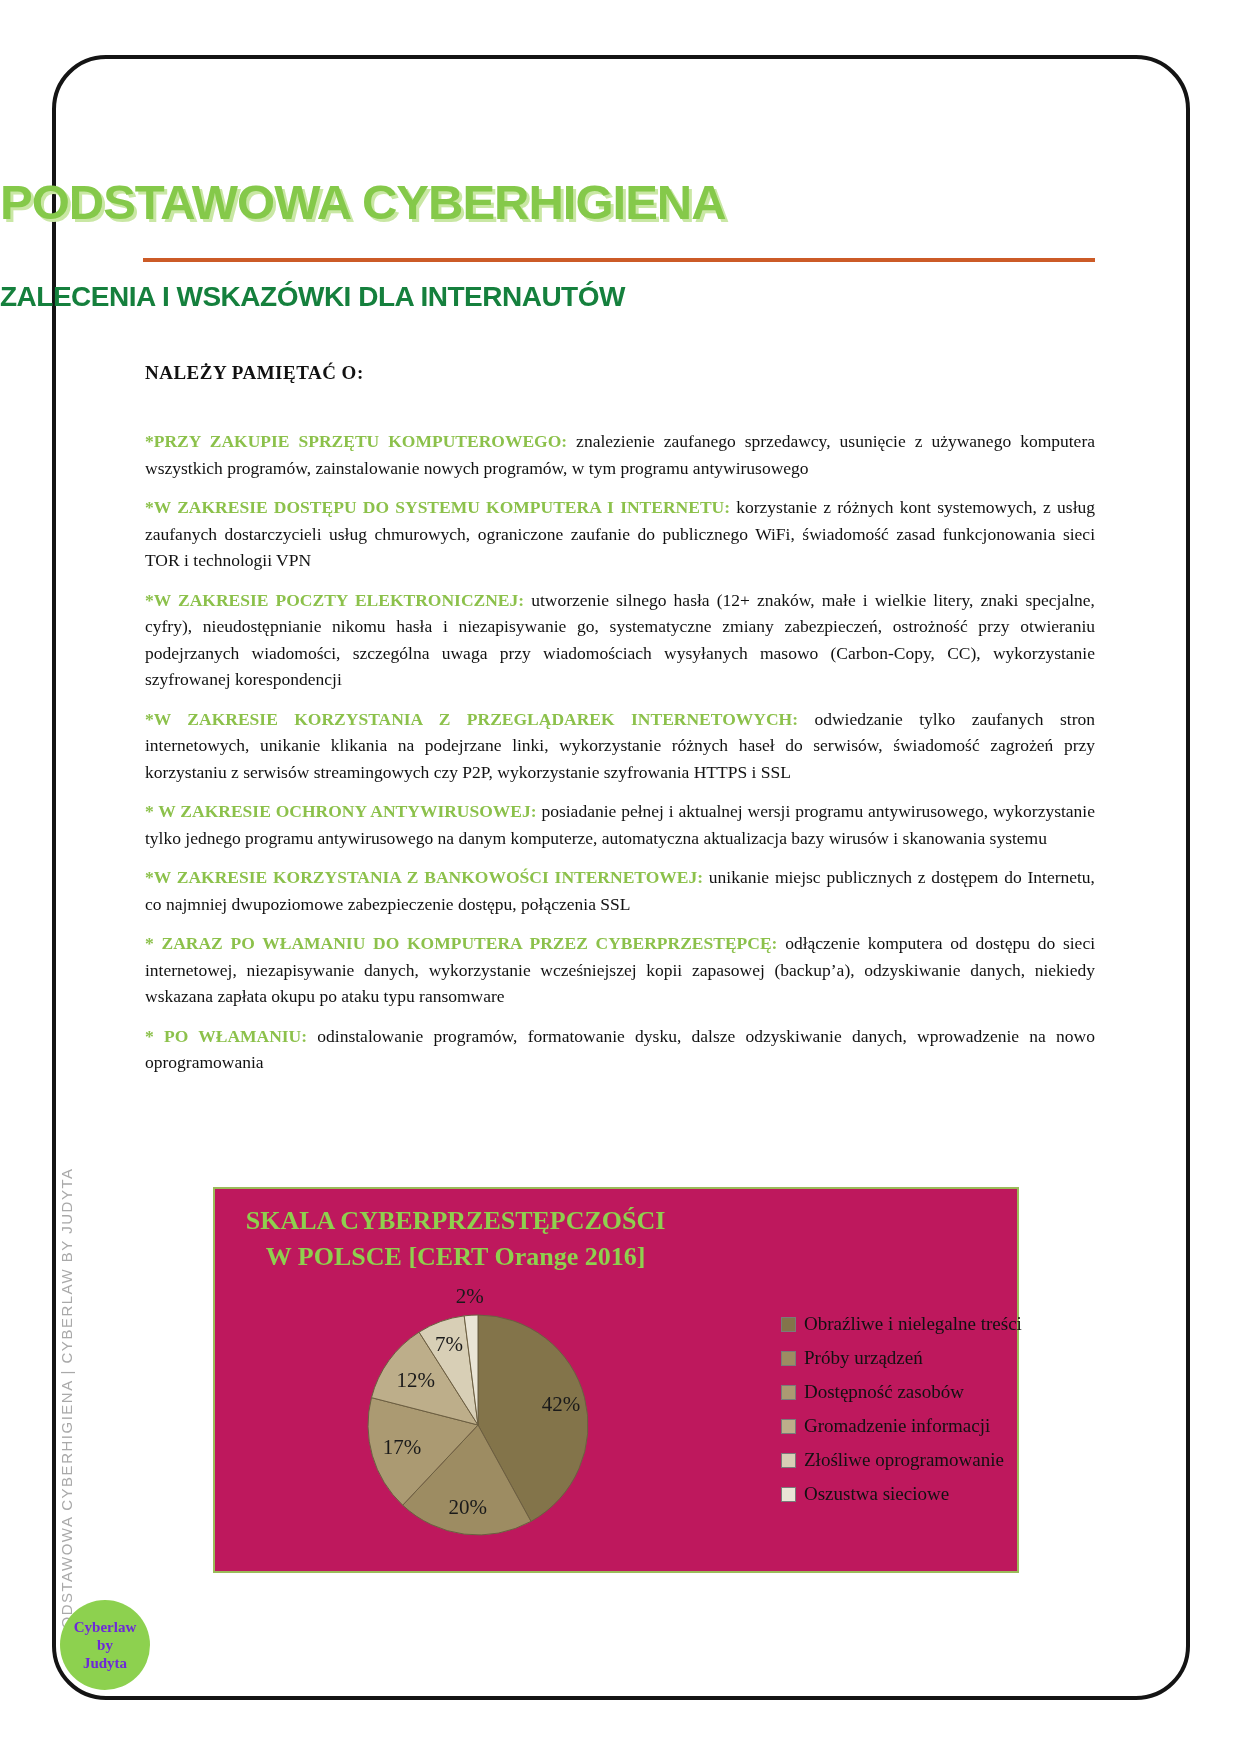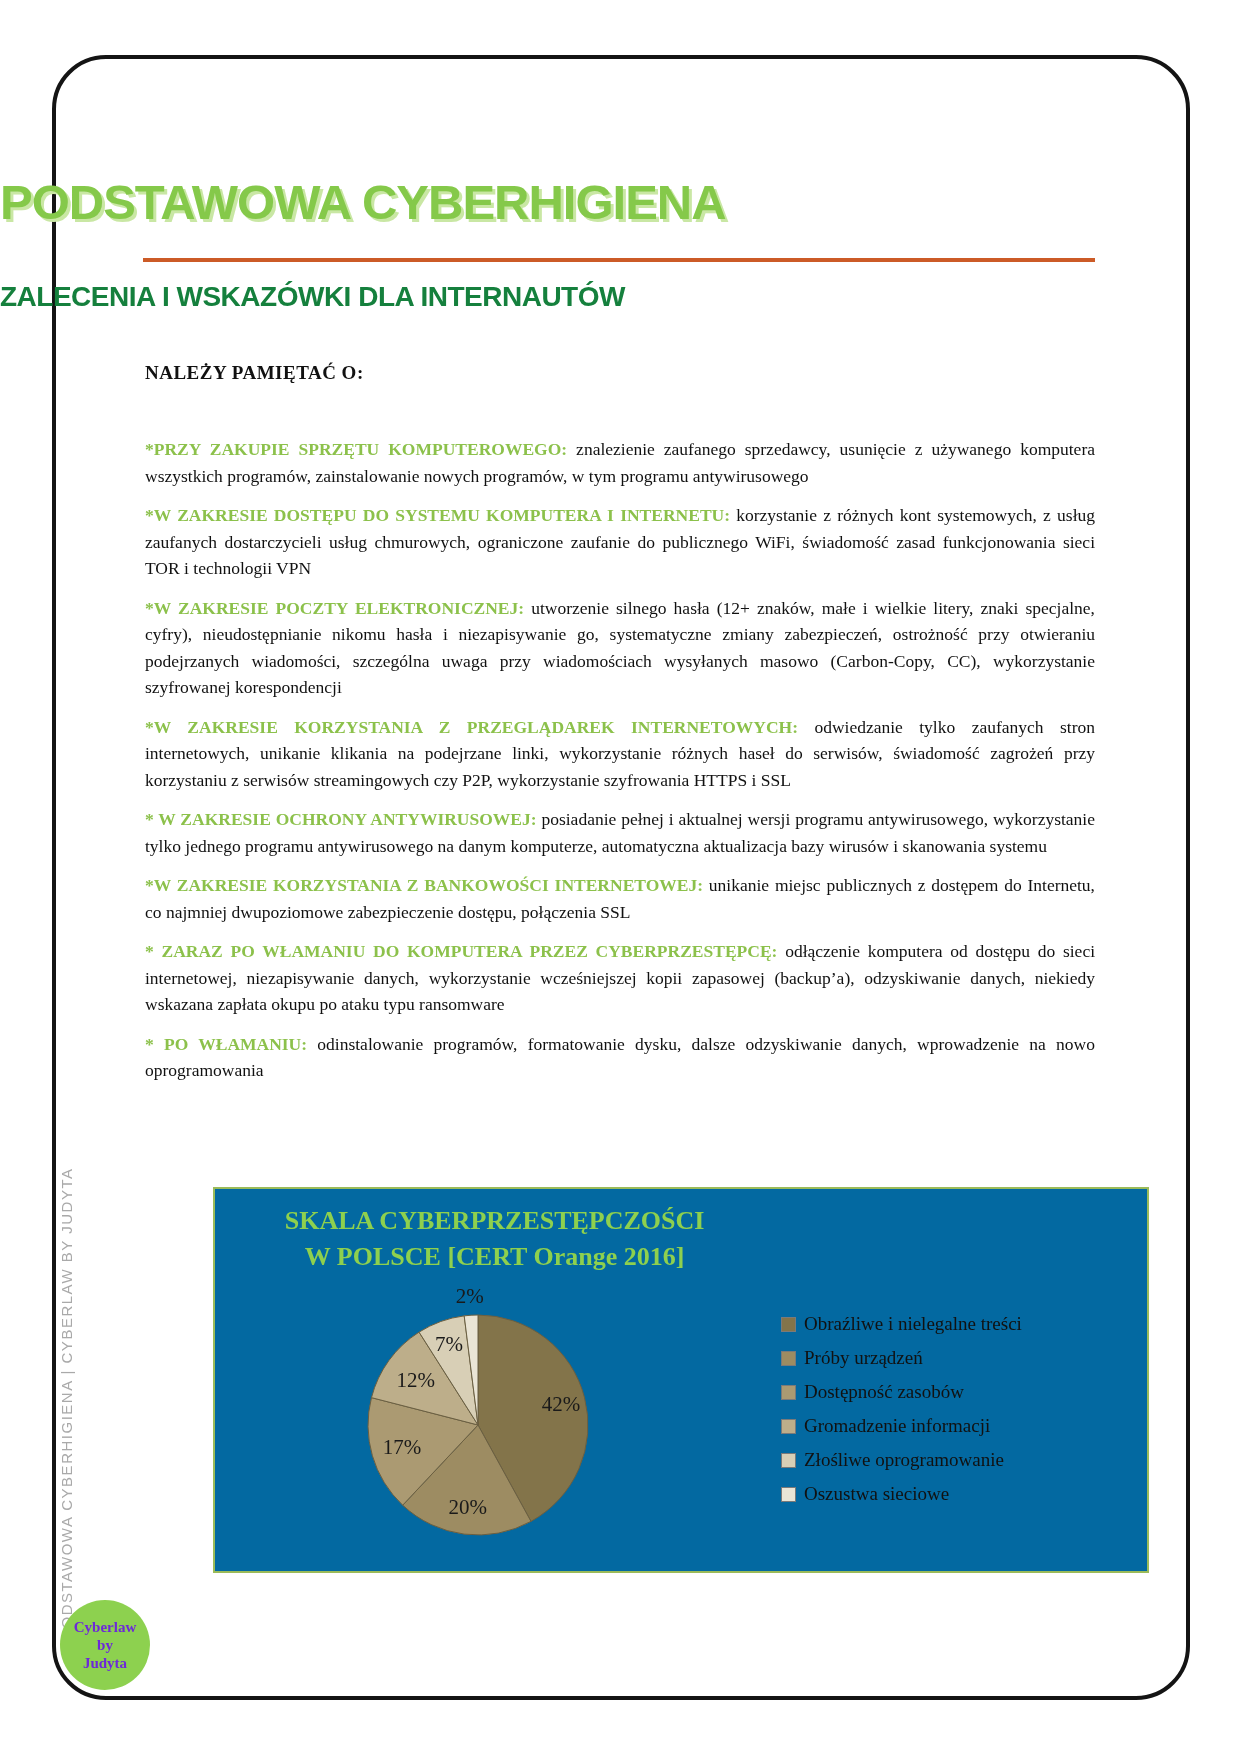--- a/index.html
+++ b/index.html
@@ -10,24 +10,24 @@
   .doc-title{position:absolute;left:0;top:174px;width:100%;
          font-family:"Liberation Sans","DejaVu Sans",sans-serif;font-weight:bold;font-size:49px;
          color:#85c94a;text-shadow:3px 3px 0 #c9e7a4;letter-spacing:-1px;}
   .rule{position:absolute;left:143px;top:258px;width:952px;height:4px;background:#cc5b27;}
   .doc-subtitle{position:absolute;left:0;top:281px;width:100%;
          font-family:"Liberation Sans","DejaVu Sans",sans-serif;font-weight:bold;font-size:28px;
          color:#15803d;letter-spacing:-0.5px;}
   .intro{position:absolute;left:145px;top:362px;font-weight:bold;font-size:19px;letter-spacing:0.5px;}
   .body-text{position:absolute;left:145px;top:428px;width:950px;font-size:17.5px;
          line-height:26.5px;text-align:justify;}
-  .para{margin:8px 0 13px 0;}
+  .para{margin:0 0 13px 0;}
   .lead{color:#8cc14b;font-weight:bold;}
-  .chart-box{position:absolute;left:213px;top:1187px;width:936px;height:386px;
-         background:#0369a1;border:2px solid #9bbb59;box-sizing:border-box;}
+  .chart-box{position:absolute;left:213px;top:1187px;width:806px;height:386px;
+         background:#be185d;border:2px solid #9bbb59;box-sizing:border-box;}
   .chart-title{position:absolute;left:0;top:14px;width:60%;text-align:center;
          font-weight:bold;font-size:26px;line-height:36px;color:#8ed04e;}
   #pie-svg{position:absolute;left:0;top:0;width:810px;height:382px;}
   .legend{position:absolute;left:530px;top:124px;}
   .legend-item{display:flex;align-items:center;margin-bottom:12px;font-size:19px;white-space:nowrap;margin-left:36px;}
   .legend-marker{width:13px;height:13px;margin-right:8px;border:1px solid #7a7a7a;flex:0 0 auto;}
   .sidebar-text{position:absolute;left:58px;top:972px;height:668px;
          writing-mode:vertical-rl;transform:rotate(180deg);
          font-family:"Liberation Sans","DejaVu Sans",sans-serif;font-size:15px;
          letter-spacing:1.5px;color:#a9a9a9;white-space:nowrap;}

